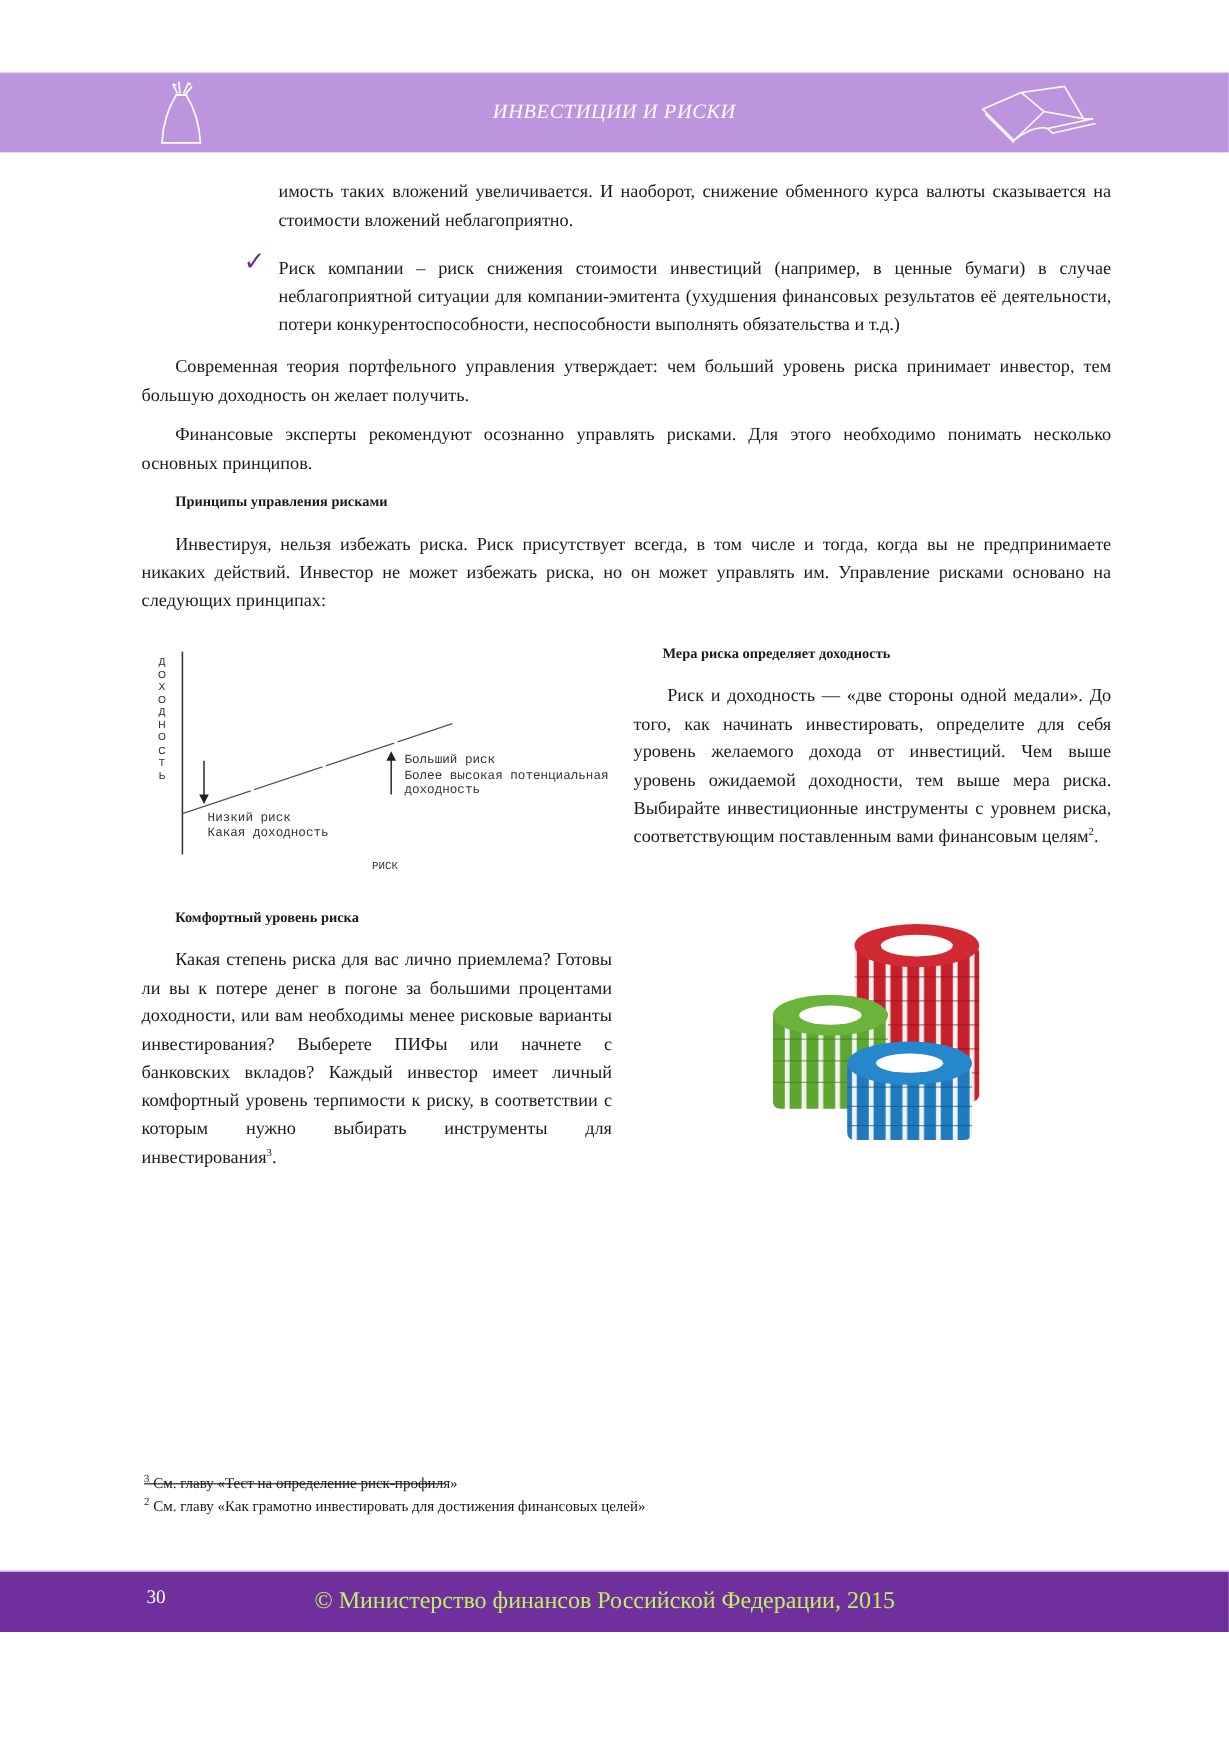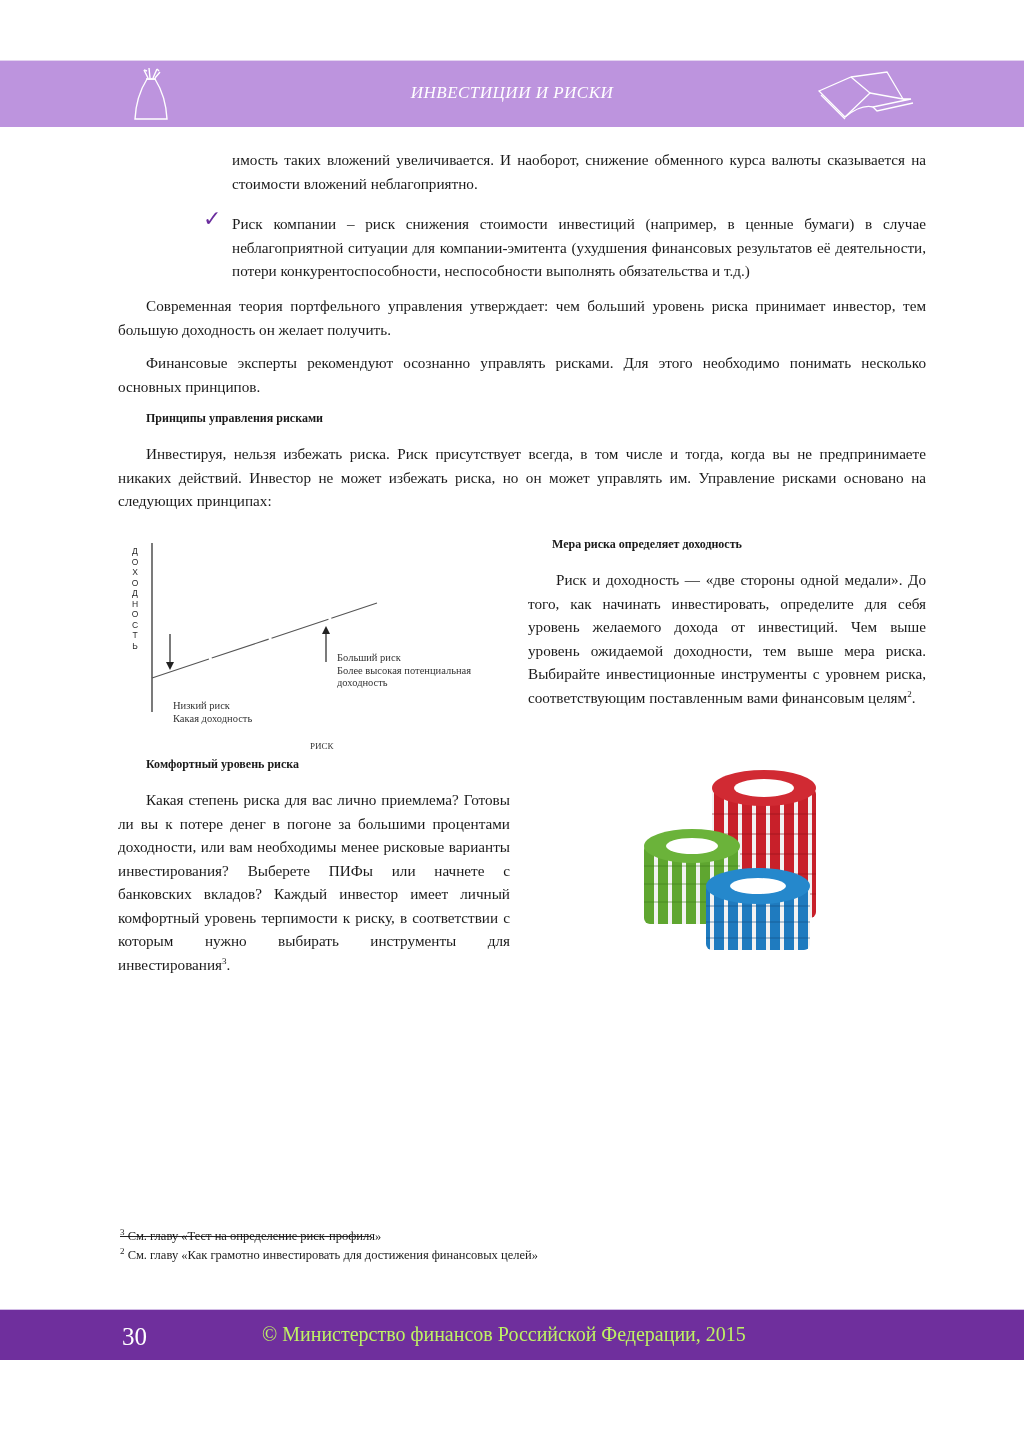--- a/index.html
+++ b/index.html
@@ -8,26 +8,26 @@
   .header-title{position:absolute;left:0;right:0;top:22px;text-align:center;color:#fff;font-size:17px;letter-spacing:0.5px;font-style:italic;}
   .bag{position:absolute;left:132px;top:4px;width:40px;height:58px;}
   .book{position:absolute;left:815px;top:8px;width:100px;height:52px;}
   .p{position:absolute;font-size:15.2px;line-height:23.5px;text-align:justify;}
   .p.indent{text-indent:28px;}
   .h{position:absolute;font-size:12px;font-weight:bold;}
   .check{position:absolute;left:203px;top:206px;color:#6b2e9e;font-size:22px;font-family:"DejaVu Sans",sans-serif;}
   sup{font-size:9px;line-height:0;}
   .chart{position:absolute;left:115px;top:540px;width:400px;height:200px;}
   .chart-ylabel{position:absolute;left:15px;top:6px;width:10px;font-family:"Liberation Sans",sans-serif;font-size:8.5px;color:#2a2a2a;line-height:10.5px;text-align:center;}
-  .chart-text{position:absolute;font-family:Liberation Serif, serif;font-size:10.5px;color:#333;line-height:12.5px;margin-top:24px;}
+  .chart-text{position:absolute;font-family:Liberation Mono, monospace;font-size:10.5px;color:#333;line-height:12.5px;}
   .chips{position:absolute;left:636px;top:766px;width:200px;height:190px;}
   .fn-rule{position:absolute;left:120px;top:1236px;width:250px;height:1px;background:#222;}
   .fn{position:absolute;left:120px;font-size:12.5px;line-height:14px;}
   .footer{position:absolute;left:0;top:1309px;width:1024px;height:50px;background:#6f2f9d;border-top:1px solid #d2bce6;}
-  .footer-page{position:absolute;left:122px;top:13px;color:#fff;font-size:25px;}
+  .footer-page{position:absolute;left:122px;top:13px;color:#fff;font-size:16px;}
   .footer-copy{position:absolute;left:230px;top:13px;color:#bef264;font-size:20px;margin-left:32px;}
 </style>
 </head>
 <body>
 
 <div class="header">
   <svg class="bag" viewBox="0 0 40 58" fill="none" stroke="#fff" stroke-width="1.4">
     <path d="M15 14 C10 22,4 34,3 54 L35 54 C34 34,28 22,23 14 Z"></path>
     <path d="M14 14 L24 14"></path>
     <path d="M16 13 L12 5 M18 13 L17 3 M21 13 L25 4 M23 13 L28 7"></path>

